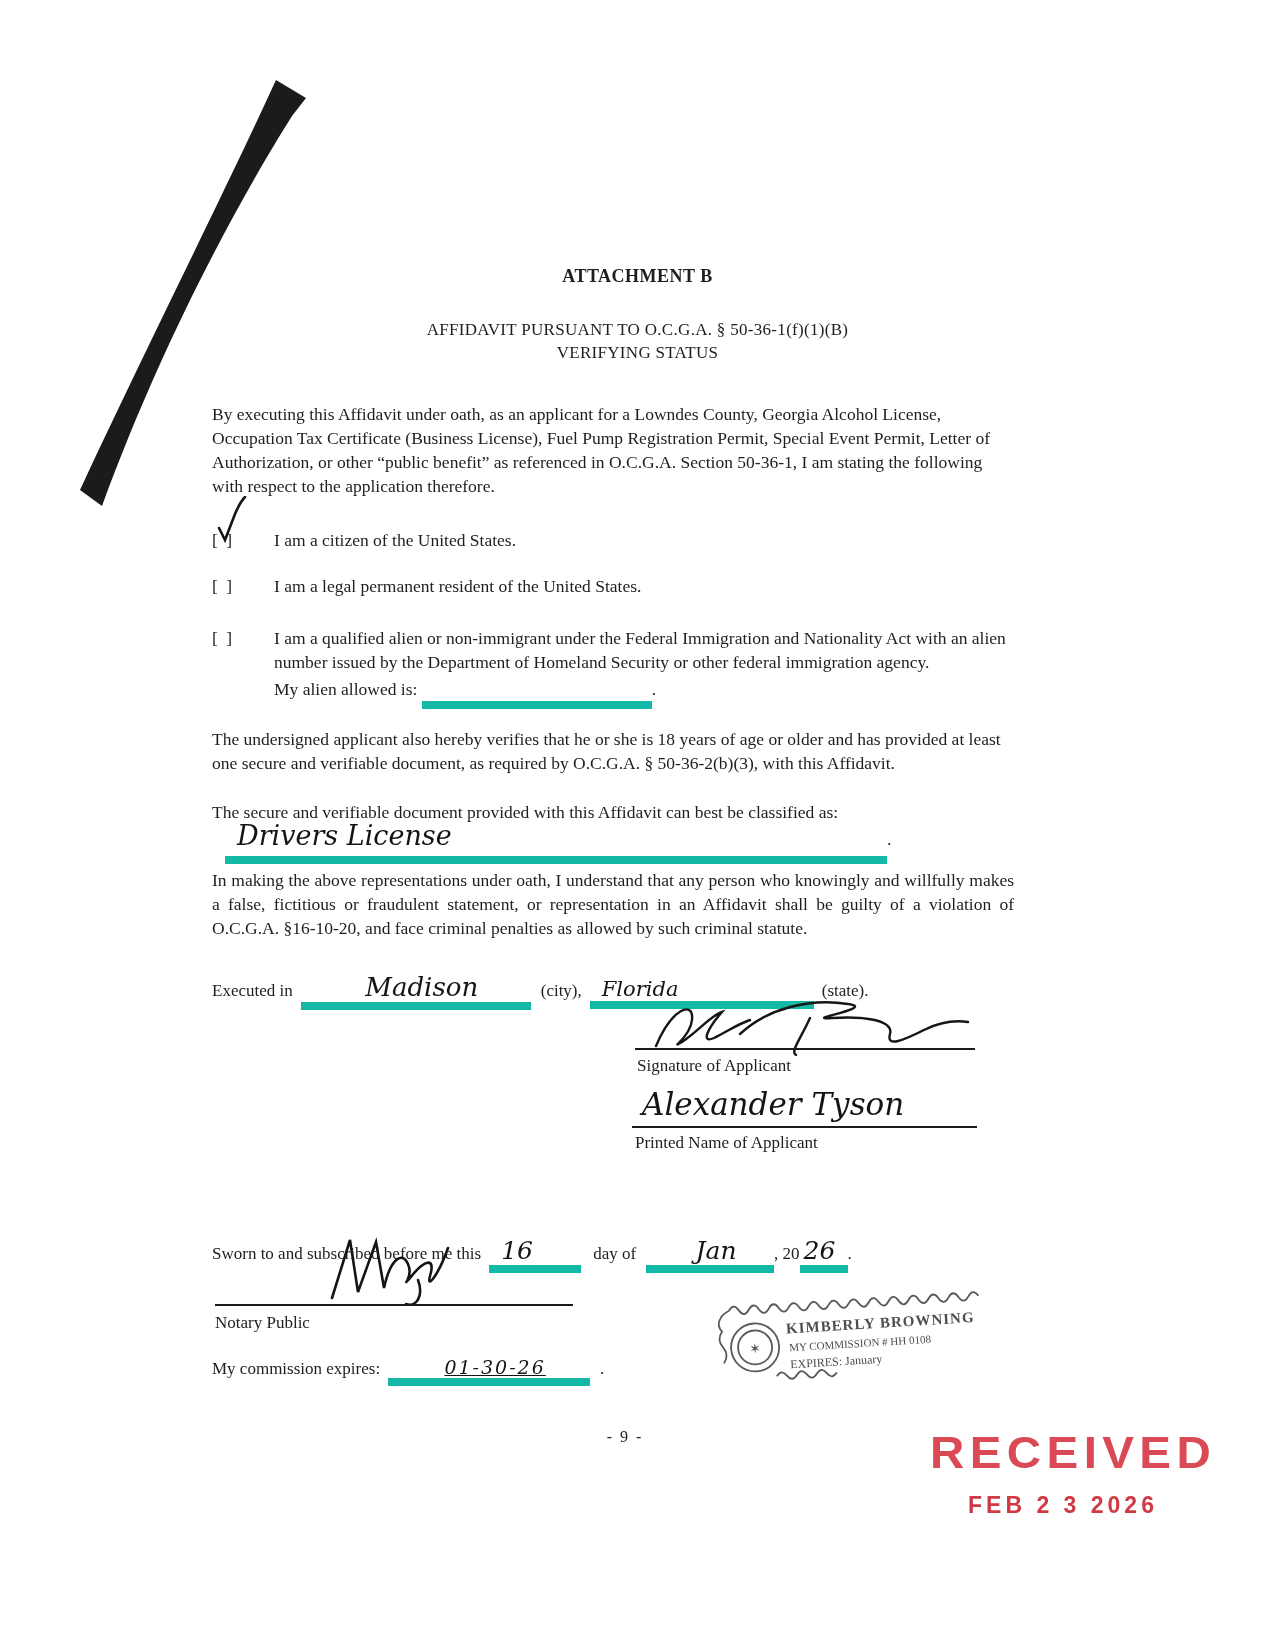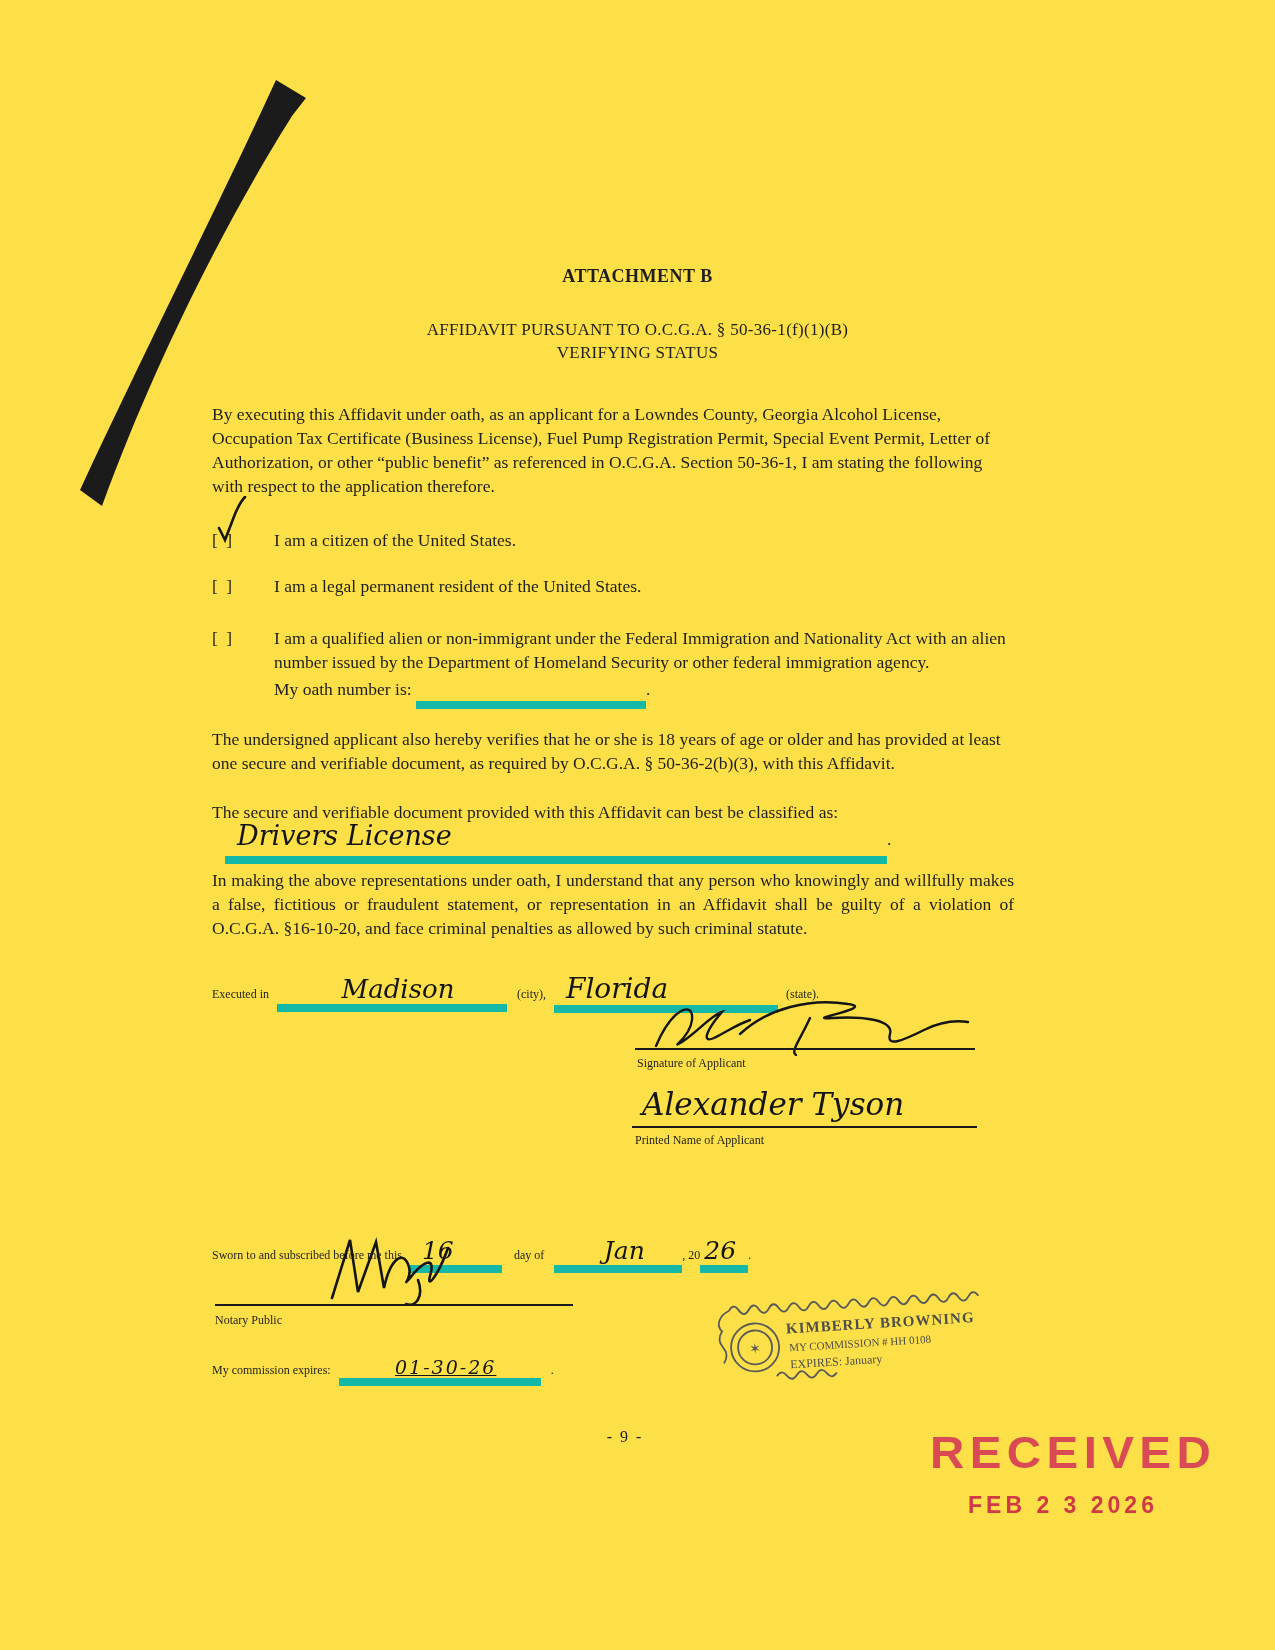--- a/index.html
+++ b/index.html
@@ -1,32 +1,32 @@
 <!DOCTYPE html>
 <html><head>
 <meta charset="utf-8">
 <style>
   html,body{margin:0;padding:0;background:#888;}
   .page{
     position:relative;width:1275px;height:1650px;margin:0 auto;
-    background:#fde047;overflow:hidden;
+    background:#ffffff;overflow:hidden;
     font-family:"Liberation Serif",serif;color:#1e1e1e;
   }
   .abs{position:absolute;}
   .center{left:0;right:0;text-align:center;}
   .para{font-size:17.5px;line-height:24px;}
   .attachment{font-weight:bold;font-size:18px;letter-spacing:.5px;}
   .doc-title{font-size:17px;line-height:23px;letter-spacing:.3px;}
   .cb{left:212px;width:806px;font-size:17.5px;line-height:24px;}
   .bracket{display:inline-block;width:62px;letter-spacing:2px;}
   .cb-label{display:inline-block;vertical-align:top;width:740px;}
   .fill{display:inline-block;border-bottom:8px solid #14b8a6;padding-left:12px;}
   .hand{font-family:"DejaVu Serif",serif;font-style:italic;color:#141414;}
   .row{display:flex;align-items:baseline;}
-  .label-sm{font-size:12px;}
+  .label-sm{font-size:17px;}
   .sig-line{border-bottom:2px solid #1a1a1a;}
   .stamp-box{transform:rotate(-3.5deg);transform-origin:left top;}
   .received{
     font-family:"Liberation Sans",sans-serif;font-weight:bold;
     font-size:44px;letter-spacing:5px;color:#d94a55;
     transform:scaleX(1.08);transform-origin:left top;white-space:nowrap;
   }
   .received-date{
     font-family:"Liberation Sans",sans-serif;font-weight:bold;
     font-size:23px;letter-spacing:4px;color:#cf3a45;white-space:nowrap;
@@ -58,40 +58,40 @@
     <path d="M6 32 L12 44 L22 18 C25 11 29 4 32 1" stroke="#151515" stroke-width="2.6" fill="none" stroke-linecap="round"></path>
   </svg>
 
   <div class="abs cb" style="top:574px;">
     <span class="bracket">[  ]</span><span class="cb-label">I am a legal permanent resident of the United States.</span>
   </div>
 
   <div class="abs cb" style="top:626px;">
     <span class="bracket">[  ]</span><span class="cb-label"><span>I am a qualified alien or non-immigrant under the Federal Immigration and Nationality Act with an alien number issued by the Department of Homeland Security or other federal immigration agency.</span>
       <div style="margin-top:3px;">
-        <span>My oath number is:</span>
+        <span>My alien allowed is:</span>
         <span class="fill" style="width:218px;"><span class="hand"></span>&nbsp;</span><span>.</span>
       </div>
     </span>
   </div>
 
   <div class="abs para" style="left:212px;top:727px;width:802px;">The undersigned applicant also hereby verifies that he or she is 18 years of age or older and has provided at least one secure and verifiable document, as required by O.C.G.A. § 50-36-2(b)(3), with this Affidavit.</div>
 
   <div class="abs para" style="left:212px;top:800px;width:802px;">The secure and verifiable document provided with this Affidavit can best be classified as:</div>
   <div class="abs" style="left:225px;top:820px;width:690px;">
     <span class="fill" style="width:650px;height:36px;"><span class="hand" style="font-size:27px;">Drivers License</span></span><span class="para">.</span>
   </div>
 
   <div class="abs para" style="left:212px;top:868px;width:802px;text-align:justify;">In making the above representations under oath, I understand that any person who knowingly and willfully makes a false, fictitious or fraudulent statement, or representation in an Affidavit shall be guilty of a violation of O.C.G.A. §16-10-20, and face criminal penalties as allowed by such criminal statute.</div>
 
   <div class="abs row" style="left:212px;top:972px;">
     <span class="label-sm">Executed in</span>
     <span class="fill" style="width:218px;margin-left:8px;text-align:center;"><span class="hand" style="font-size:26px;">Madison</span></span>
     <span class="label-sm" style="margin-left:10px;">(city),</span>
-    <span class="fill" style="width:212px;margin-left:8px;"><span class="hand" style="font-size:28px;font-style:italic;">Florida</span></span>
+    <span class="fill" style="width:212px;margin-left:8px;"><span class="hand" style="font-size:21px;font-style:italic;">Florida</span></span>
     <span class="label-sm" style="margin-left:8px;">(state).</span>
   </div>
 
   <svg class="abs" style="left:642px;top:996px;" width="335" height="60" viewBox="0 0 335 60">
     <g stroke="#151515" stroke-width="2.4" fill="none" stroke-linecap="round">
       <path d="M14 50 C30 12 52 4 50 24 C48 42 26 54 40 46 C58 34 68 20 80 16 C66 32 58 48 72 42 C86 35 96 28 108 24"></path>
       <path d="M98 38 C126 12 168 2 206 8 C236 12 158 24 190 22 C222 20 252 24 248 38 C244 52 262 44 282 34 C296 27 312 24 326 26"></path>
       <path d="M168 22 C158 44 148 56 154 59"></path>
     </g>
   </svg>

